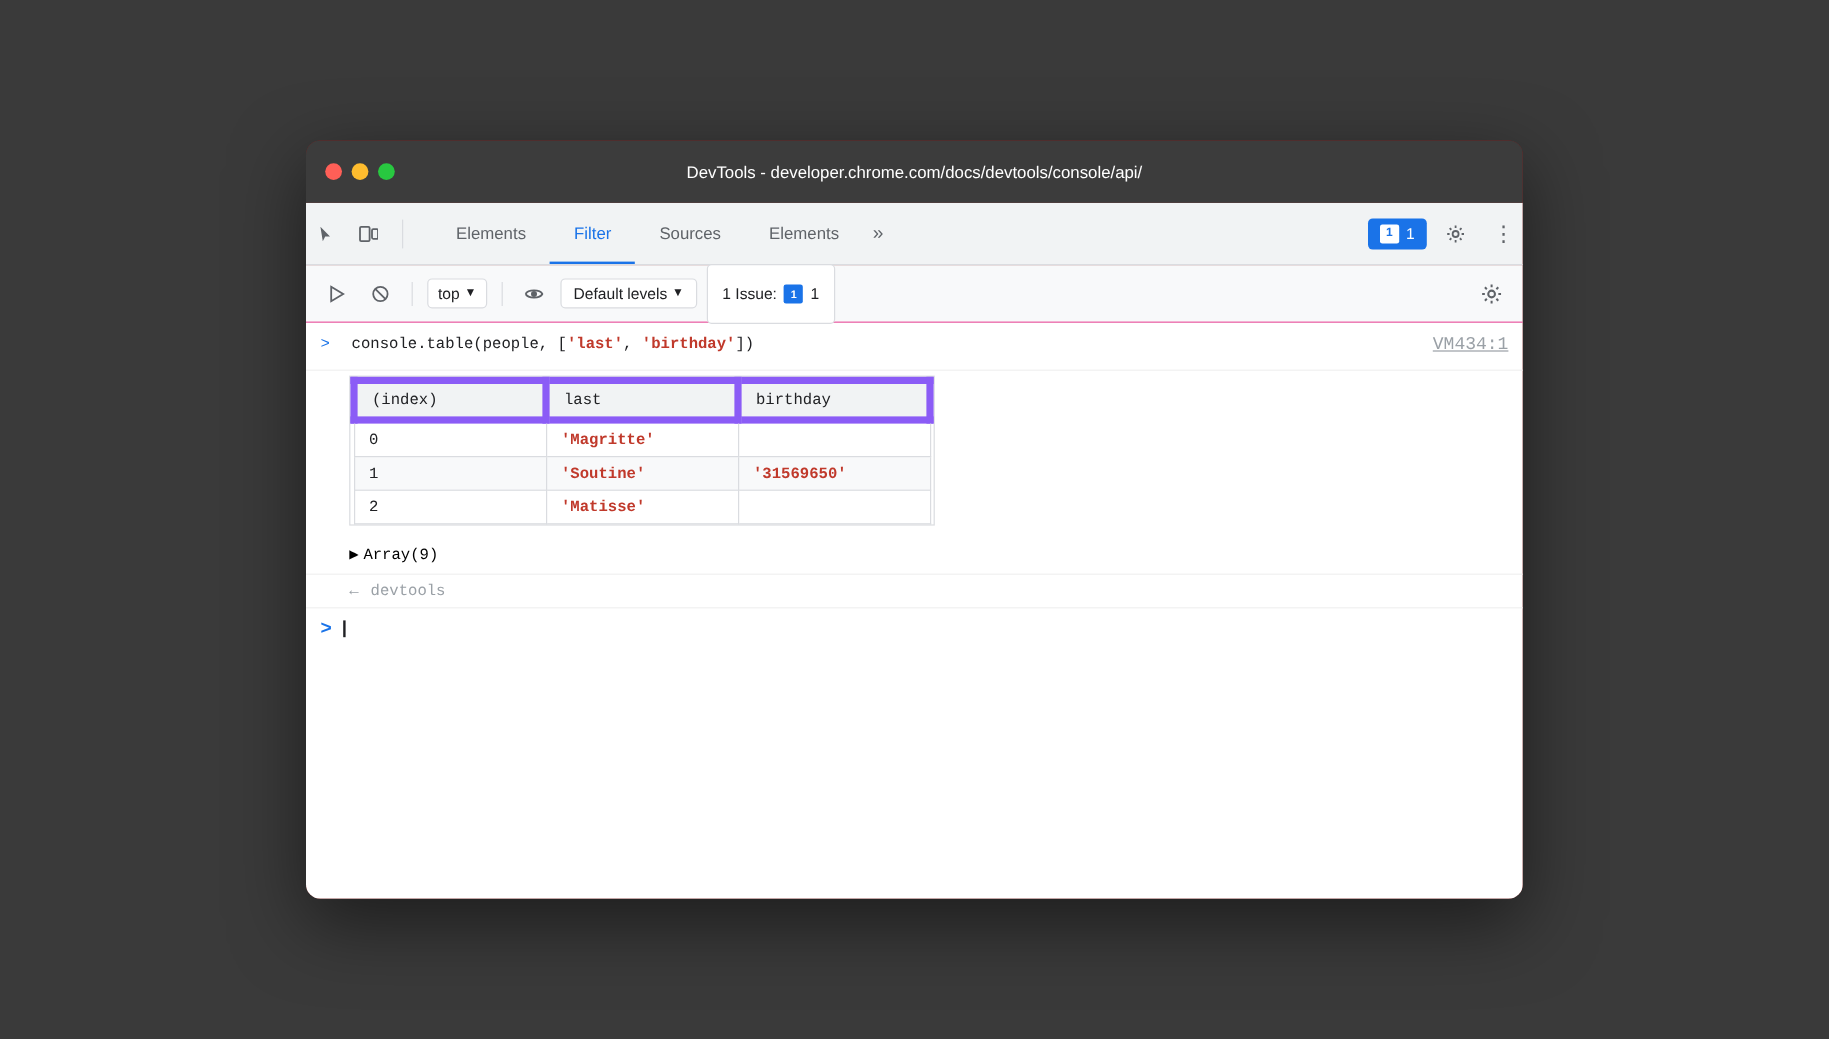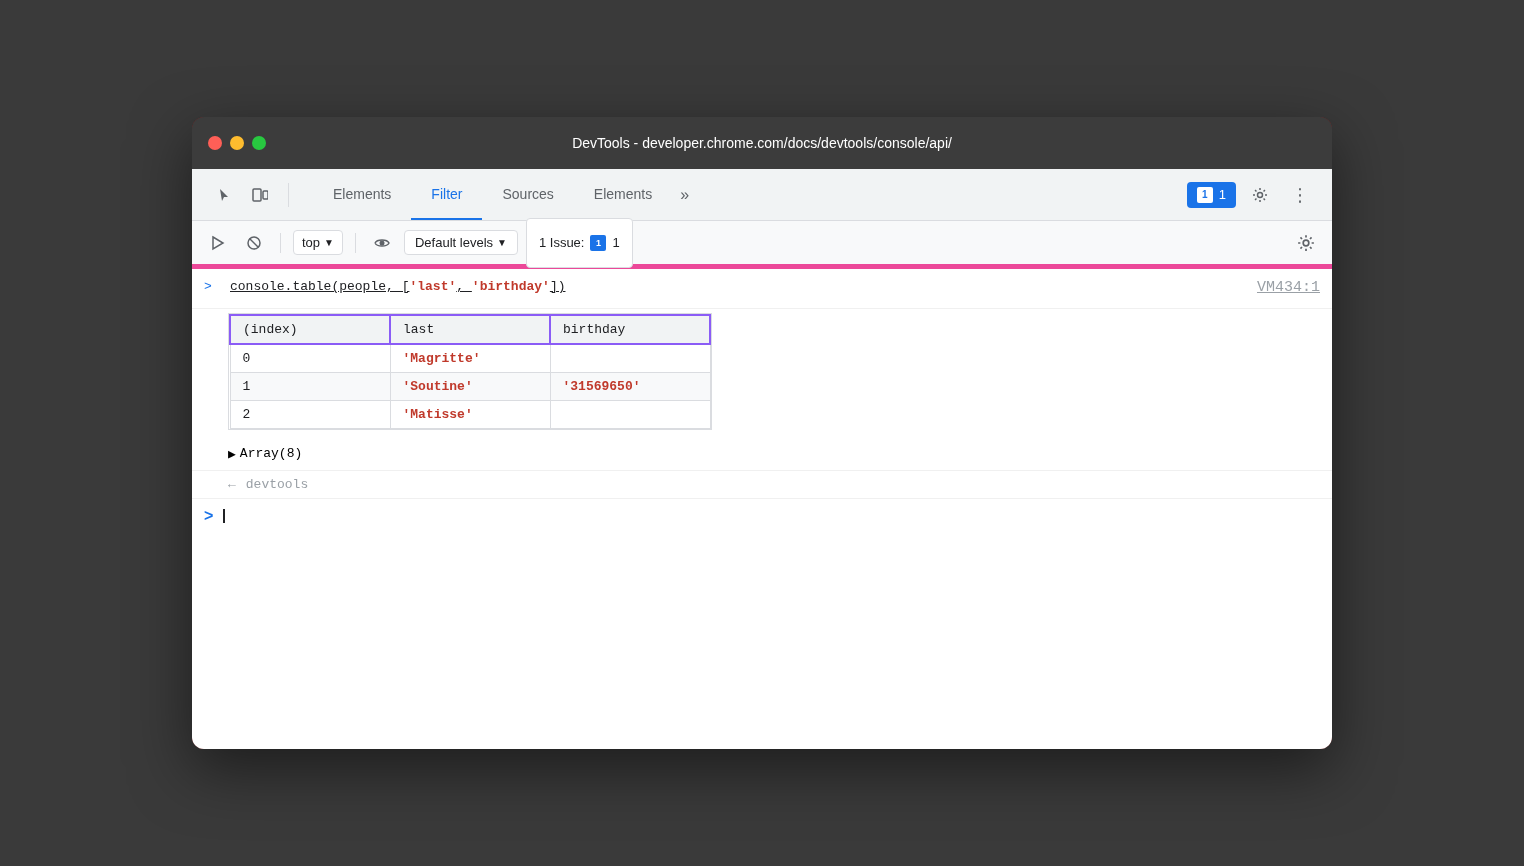--- a/index.html
+++ b/index.html
@@ -5,21 +5,21 @@
     * { box-sizing: border-box; margin: 0; padding: 0; }
     body {
       background: #3a3a3a;
       display: flex;
       align-items: center;
       justify-content: center;
       min-height: 100vh;
       font-family: -apple-system, BlinkMacSystemFont, 'Segoe UI', sans-serif;
     }
     .window {
-      width: 1140px;
+      width: 1014px;
       background: #7f1d1d;
       border-radius: 12px;
       overflow: hidden;
       box-shadow: 0 20px 60px rgba(0,0,0,0.5);
     }
     
     .title-bar {
       background: #3c3c3c;
       height: 52px;
       display: flex;
@@ -49,21 +49,21 @@
       font-weight: 500;
       white-space: nowrap;
     }
     
     .tab-bar {
       background: #f1f3f4;
       border-bottom: 1px solid #dadce0;
       display: flex;
       align-items: center;
       height: 52px;
-      padding: 0 16px;
+      padding: 0 0;
     }
     .tab-bar-left {
       display: flex;
       align-items: center;
       gap: 4px;
       margin-right: 16px;
     }
     .icon-btn {
       width: 32px;
       height: 32px;
@@ -141,21 +141,21 @@
       display: flex;
       align-items: center;
       justify-content: center;
       color: #1a73e8;
       font-size: 10px;
       font-weight: bold;
     }
     
     .console-toolbar {
       background: #f8f9fa;
-      border-bottom: 5px solid #ec4899;
+      border-bottom: 1px solid #ec4899;
       display: flex;
       align-items: center;
       height: 48px;
       padding: 0 12px;
       gap: 8px;
     }
     .toolbar-icon-btn {
       width: 28px;
       height: 28px;
       display: flex;
@@ -248,21 +248,21 @@
     }
     .entry-arrow {
       color: #1a73e8;
       margin-right: 10px;
       font-size: 13px;
       min-width: 16px;
     }
     .entry-content {
       flex: 1;
     }
-    .code-text { color: #202124; text-decoration: underline; }
+    .code-text { color: #202124; }
     .string-red { color: #c0392b; font-weight: bold; }
     .vm-link {
       float: right;
       color: #9aa0a6;
       font-size: 15px;
       text-decoration: underline;
       cursor: pointer;
     }
     
     .data-table-wrapper {
@@ -272,21 +272,21 @@
     }
     .data-table {
       border-collapse: collapse;
       font-family: 'Consolas', 'Courier New', monospace;
       font-size: 13px;
     }
     .data-table th {
       background: #f1f3f4;
       padding: 6px 24px 6px 12px;
       text-align: left;
-      border: 2px solid #8b5cf6;
+      border: 6px solid #8b5cf6;
       color: #202124;
       font-weight: 400;
       min-width: 160px;
     }
     .data-table td {
       padding: 6px 24px 6px 12px;
       border: 1px solid #dadce0;
       color: #202124;
       min-width: 160px;
     }
@@ -495,21 +495,21 @@
             <td><span class="string-red">'Matisse'</span></td>
             <td></td>
           </tr>
         </tbody>
       </table>
     </div>
 
     
     <div class="array-row">
       <span class="array-triangle">▶</span>
-      <span>Array(8)</span>
+      <span>Array(9)</span>
     </div>
 
     
     <div class="undefined-row">
       <span class="undefined-arrow">←</span>
       <span>devtools</span>
     </div>
 
     
     <div class="input-row">

